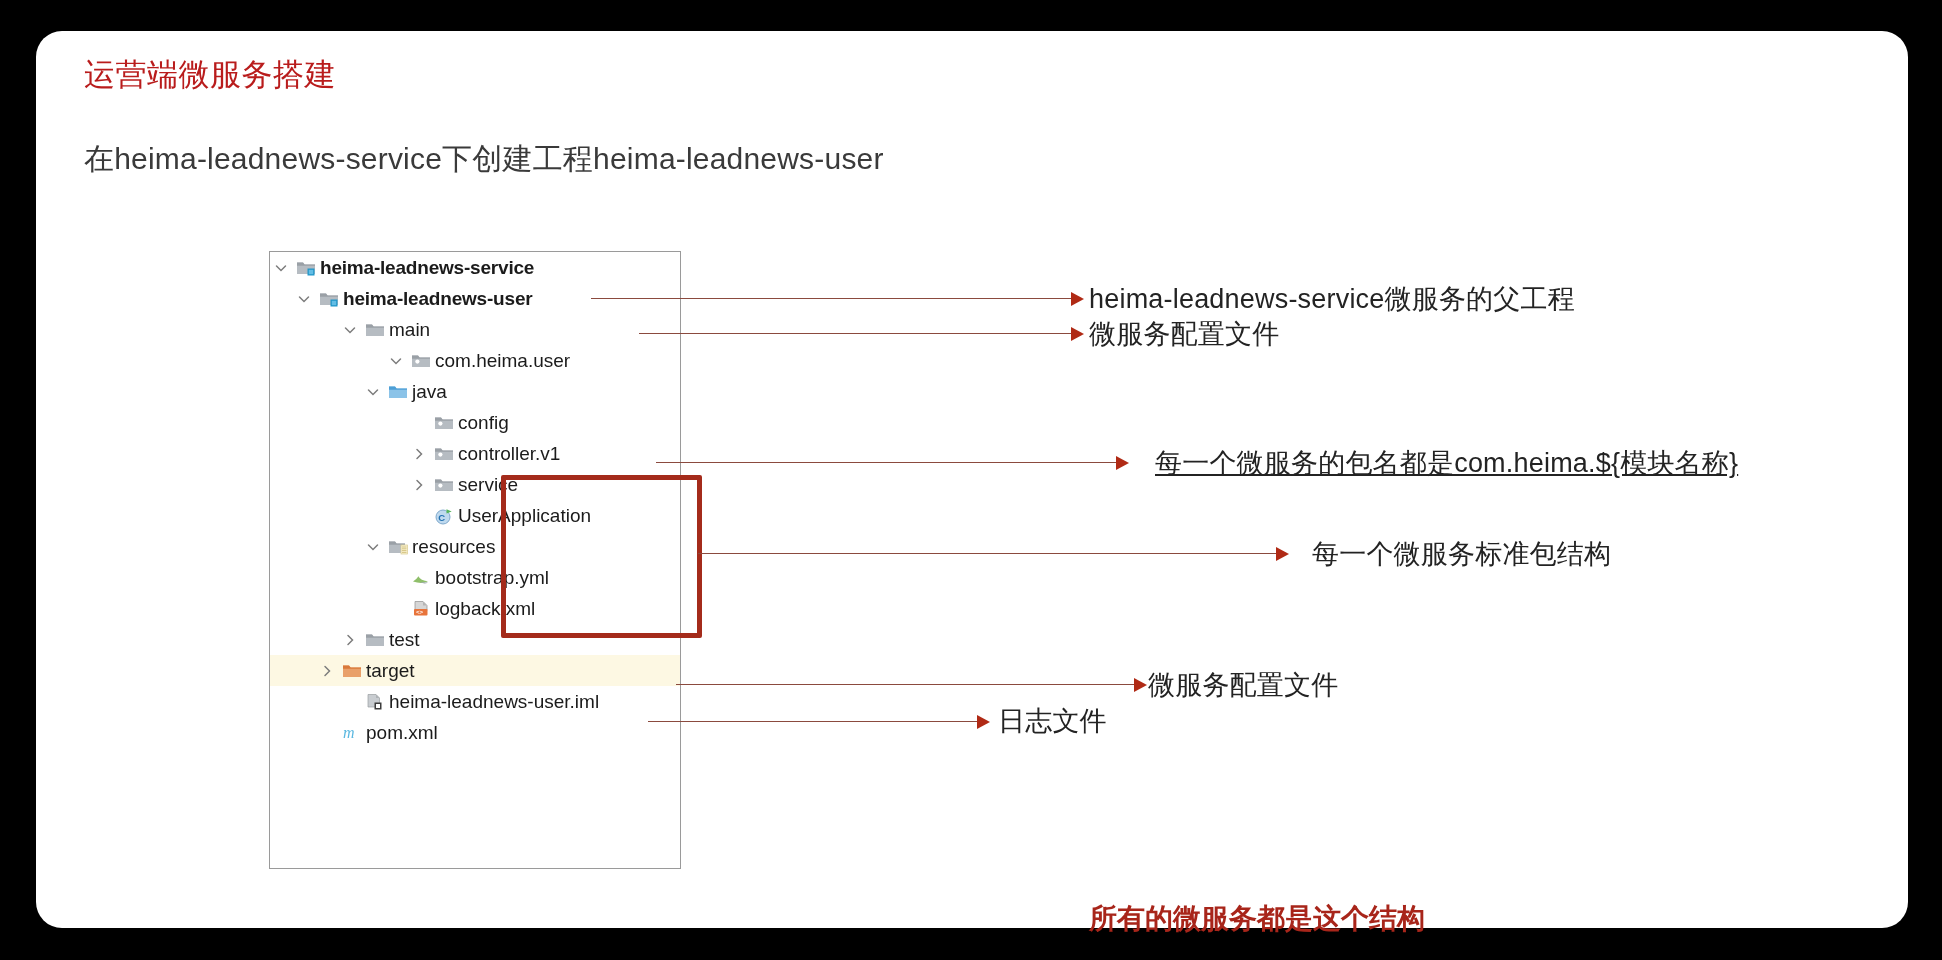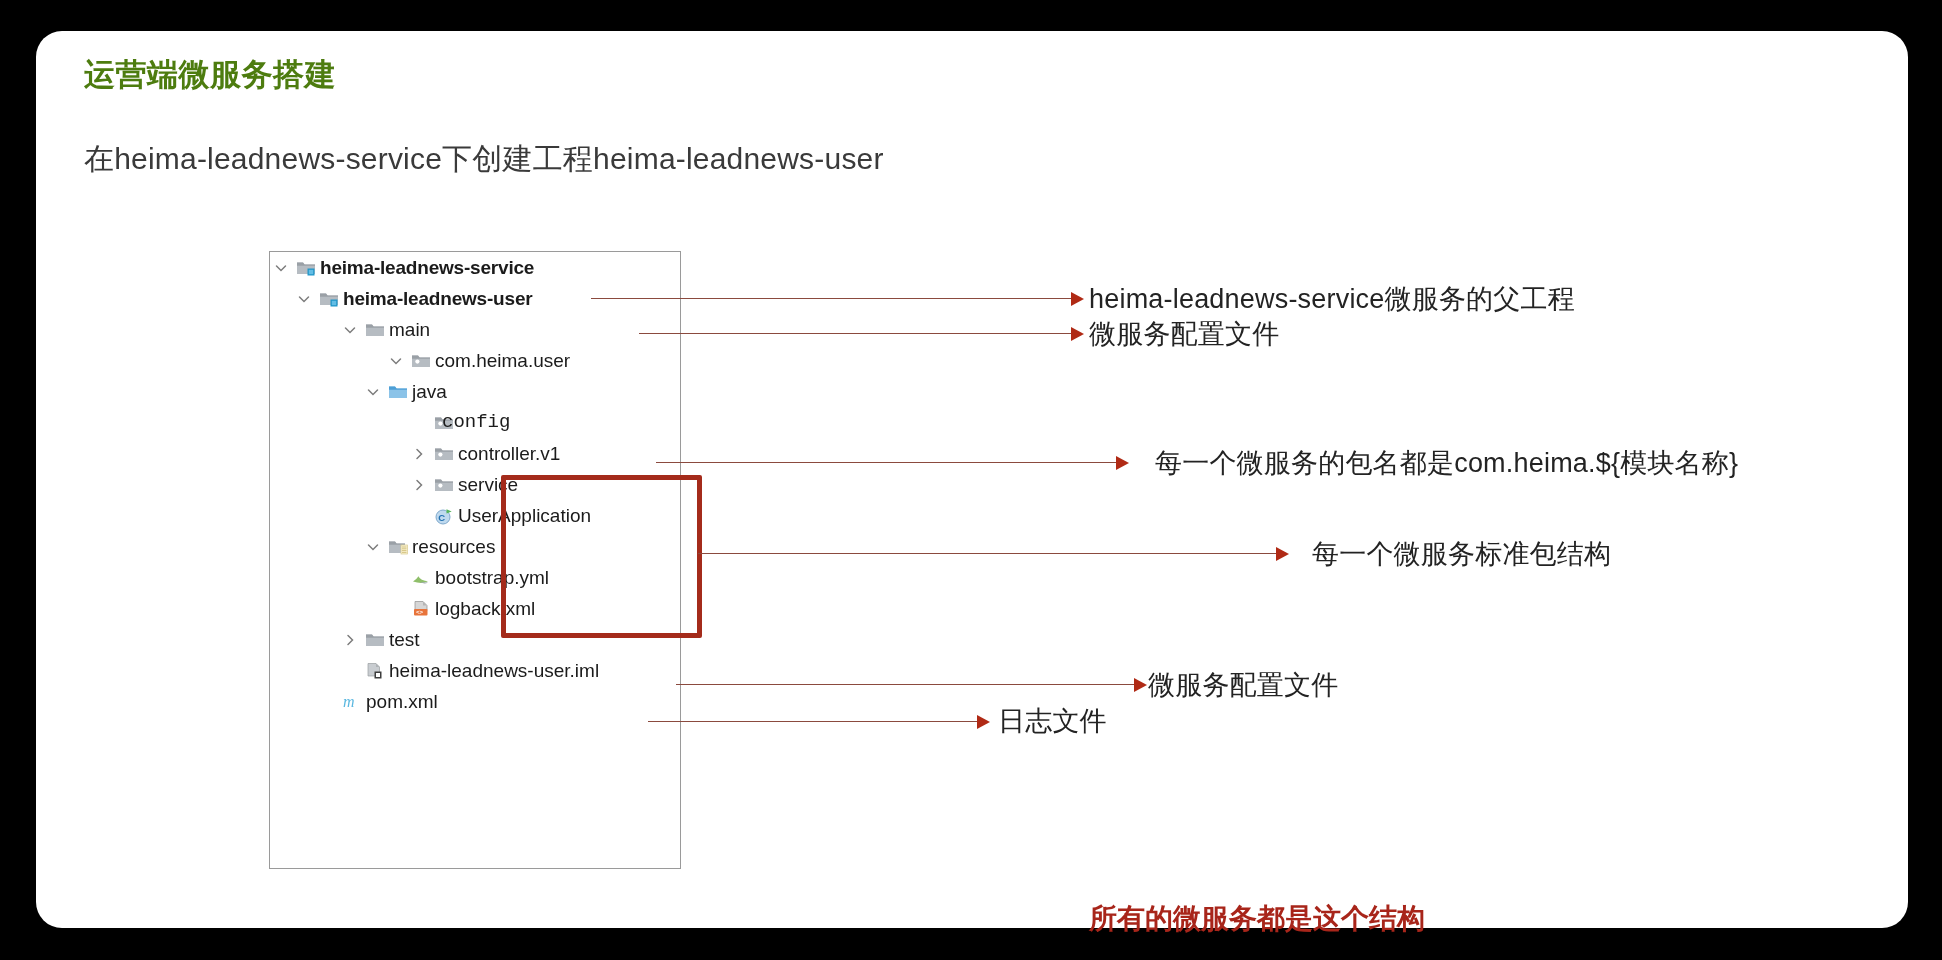--- a/index.html
+++ b/index.html
@@ -29,22 +29,22 @@
     background: #ffffff;
     border-radius: 26px;
   }
 
   
   .page-title {
     position: absolute;
     left: 48px;
     top: 23px;
     font-size: 31px;
-    font-weight: 700;
-    color: #4d7c0f;
+    font-weight: 400;
+    color: #b91c1c;
     letter-spacing: 0.5px;
   }
 
   .subtitle {
     position: absolute;
     left: 48px;
     top: 108px;
     font-size: 30px;
     font-weight: 400;
     color: #3a3a3a;
@@ -231,21 +231,21 @@
         <path d="M1 3.5h6l1.6 2H19v1.2H1z" fill="#4d9fd6"></path>
             </svg></span>
           <span class="tlabel" style="left: 142px;">java</span>
         </div>
         <div class="tree-row">
           <span class="ticon" style="left: 164px;"><svg viewBox="0 0 20 17" width="20" height="17">
         <path d="M1 3.5h6l1.6 2H19V15H1z" fill="#b6bcc2"></path>
         <path d="M1 3.5h6l1.6 2H19v1.2H1z" fill="#9aa0a6"></path>
         <circle cx="6.4" cy="9.6" r="2.1" fill="#ffffff"></circle>
             </svg></span>
-          <span class="tlabel" style="left: 172px; font-family: Liberation Mono, monospace;">config</span>
+          <span class="tlabel" style="left: 188px;">config</span>
         </div>
         <div class="tree-row">
           <span class="chev" style="left: 141px;">
             <svg viewBox="0 0 16 16" width="16" height="16">
               <path d="M6 3.5l4.5 4.5L6 12.5" fill="none" stroke="#7d7d7d" stroke-width="1.5" stroke-linecap="round"></path>
             </svg>
           </span>
           <span class="ticon" style="left: 164px;"><svg viewBox="0 0 20 17" width="20" height="17">
         <path d="M1 3.5h6l1.6 2H19V15H1z" fill="#b6bcc2"></path>
         <path d="M1 3.5h6l1.6 2H19v1.2H1z" fill="#9aa0a6"></path>
@@ -315,20 +315,32 @@
             <svg viewBox="0 0 16 16" width="16" height="16">
               <path d="M6 3.5l4.5 4.5L6 12.5" fill="none" stroke="#7d7d7d" stroke-width="1.5" stroke-linecap="round"></path>
             </svg>
           </span>
           <span class="ticon" style="left: 95px;"><svg viewBox="0 0 20 17" width="20" height="17">
         <path d="M1 3.5h6l1.6 2H19V15H1z" fill="#b6bcc2"></path>
         <path d="M1 3.5h6l1.6 2H19v1.2H1z" fill="#9aa0a6"></path>
             </svg></span>
           <span class="tlabel" style="left: 119px;">test</span>
         </div>
+        <div class="tree-row highlight">
+          <span class="chev" style="left: 49px;">
+            <svg viewBox="0 0 16 16" width="16" height="16">
+              <path d="M6 3.5l4.5 4.5L6 12.5" fill="none" stroke="#7d7d7d" stroke-width="1.5" stroke-linecap="round"></path>
+            </svg>
+          </span>
+          <span class="ticon" style="left: 72px;"><svg viewBox="0 0 20 17" width="20" height="17">
+        <path d="M1 3.5h6l1.6 2H19V15H1z" fill="#e9a06a"></path>
+        <path d="M1 3.5h6l1.6 2H19v1.2H1z" fill="#d9793a"></path>
+            </svg></span>
+          <span class="tlabel" style="left: 96px;">target</span>
+        </div>
         <div class="tree-row">
           <span class="ticon" style="left: 95px;"><svg viewBox="0 0 20 17" width="20" height="17">
         <path d="M3 1.5h8l3.5 3.5V14H3z" fill="#c9cdd1" stroke="#9a9da1" stroke-width=".7"></path>
         <path d="M11 1.5V5h3.5" fill="#aeb2b6"></path>
         <rect x="9.5" y="9.5" width="7" height="7" fill="#3c3c3c"></rect>
         <rect x="11" y="11" width="4" height="4" fill="#ffffff"></rect>
             </svg></span>
           <span class="tlabel" style="left: 119px;">heima-leadnews-user.iml</span>
         </div>
         <div class="tree-row">
@@ -343,21 +355,21 @@
 
     <div id="ann-layer">
         <div class="ann-line" style="left: 555px; top: 267px; width: 480px;"></div>
         <div class="ann-head" style="left: 1035px; top: 261px;"></div>
         <div class="ann-text" style="left: 1053px; top: 250px;">heima-leadnews-service微服务的父工程</div>
         <div class="ann-line" style="left: 603px; top: 302px; width: 432px;"></div>
         <div class="ann-head" style="left: 1035px; top: 296px;"></div>
         <div class="ann-text" style="left: 1053px; top: 285px;">微服务配置文件</div>
         <div class="ann-line" style="left: 620px; top: 431px; width: 460px;"></div>
         <div class="ann-head" style="left: 1080px; top: 425px;"></div>
-        <div class="ann-text" style="left: 1119px; top: 414px;">每一个微服务的包名都是com.heima.${模块名称}</div>
+        <div class="ann-text" style="left: 1119px; top: 414px; text-decoration: underline;">每一个微服务的包名都是com.heima.${模块名称}</div>
         <div class="ann-line" style="left: 662px; top: 522px; width: 578px;"></div>
         <div class="ann-head" style="left: 1240px; top: 516px;"></div>
         <div class="ann-text" style="left: 1276px; top: 505px;">每一个微服务标准包结构</div>
         <div class="ann-line" style="left: 640px; top: 653px; width: 458px;"></div>
         <div class="ann-head" style="left: 1098px; top: 647px;"></div>
         <div class="ann-text" style="left: 1112px; top: 636px;">微服务配置文件</div>
         <div class="ann-line" style="left: 612px; top: 690px; width: 329px;"></div>
         <div class="ann-head" style="left: 941px; top: 684px;"></div>
         <div class="ann-text" style="left: 962px; top: 672px;">日志文件</div>
       </div>

